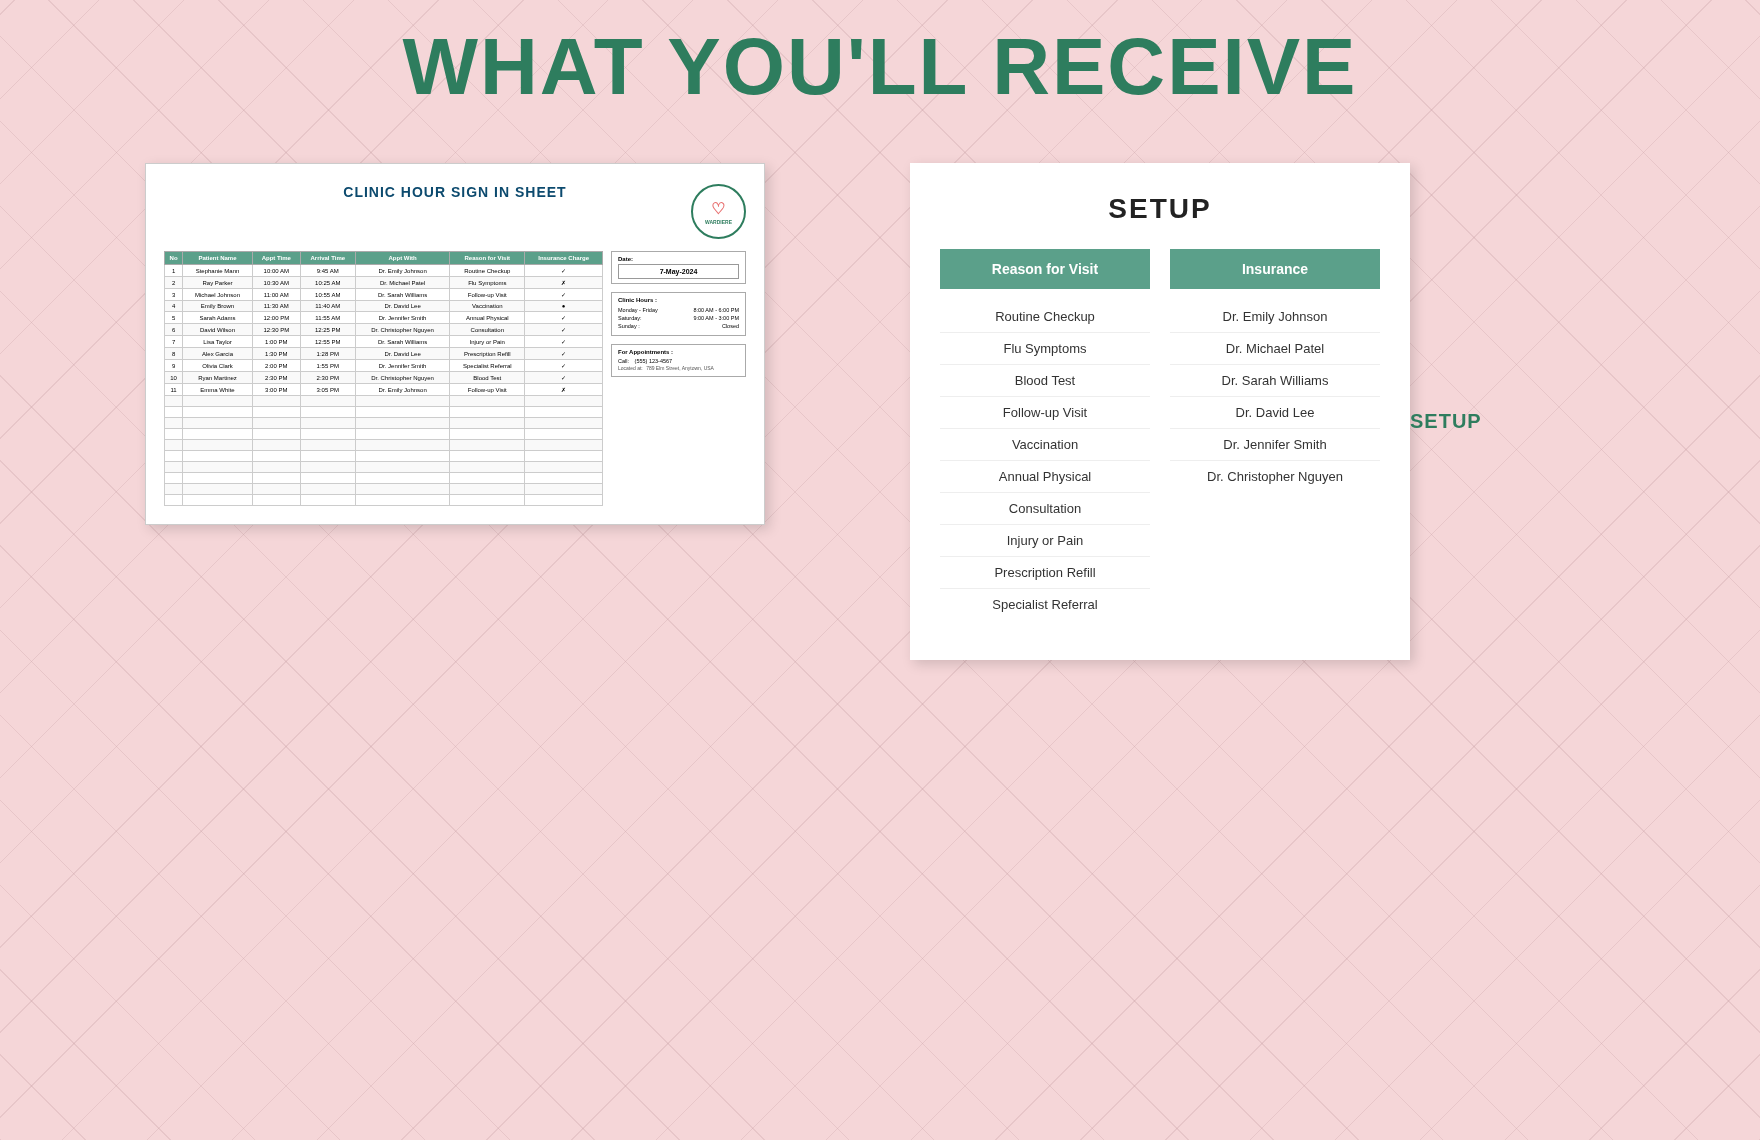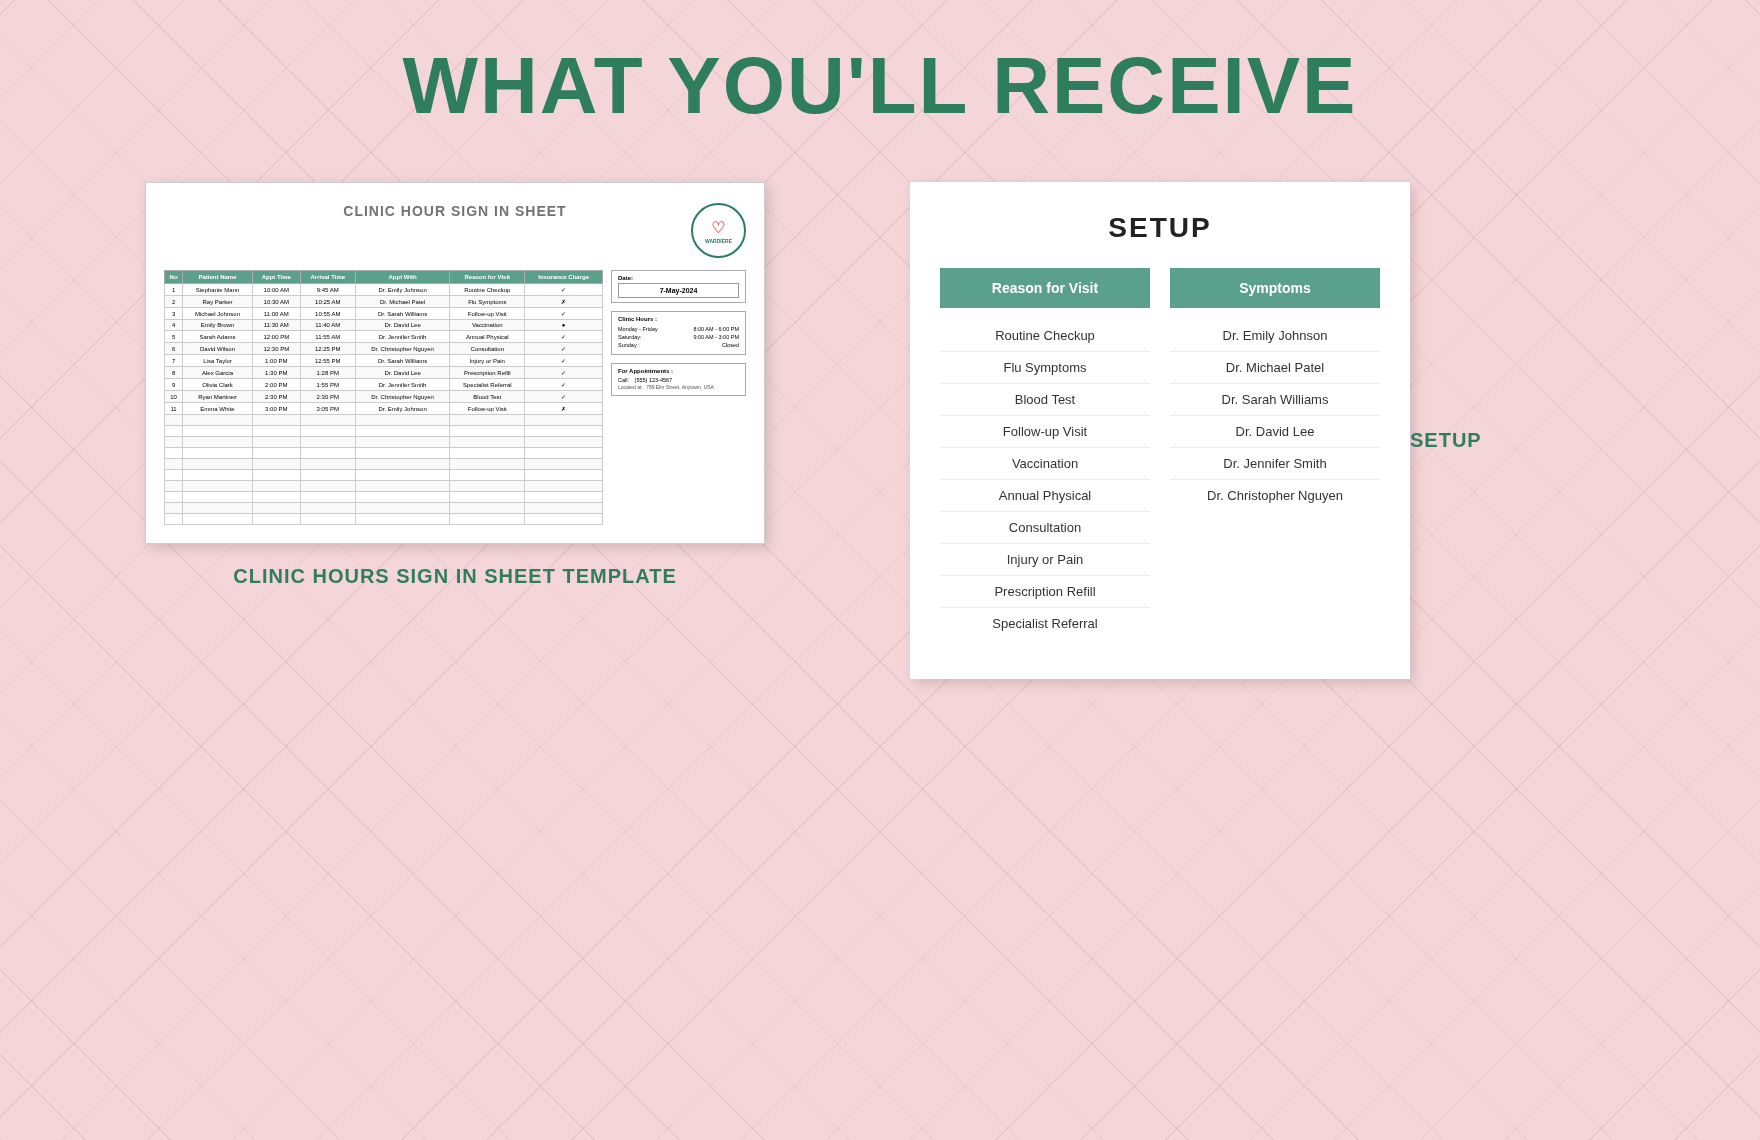--- a/index.html
+++ b/index.html
@@ -34,21 +34,21 @@
       pointer-events: none;
       z-index: 0;
     }
 
     .page-content {
       position: relative;
       z-index: 1;
       display: flex;
       flex-direction: column;
       align-items: center;
-      padding: 40px 60px 60px;
+      padding: 21px 60px 60px;
     }
 
     .main-title {
       font-size: 80px;
       font-weight: 900;
       color: #2e7d5e;
       text-align: center;
       margin-bottom: 50px;
       letter-spacing: 2px;
       text-transform: uppercase;
@@ -86,21 +86,21 @@
     }
 
     .sheet-title-area {
       flex: 1;
       text-align: center;
     }
 
     .sheet-title {
       font-size: 14px;
       font-weight: bold;
-      color: #737373;
+      color: #0c4a6e;
       letter-spacing: 1px;
       text-align: center;
     }
 
     .logo-circle {
       width: 55px;
       height: 55px;
       border-radius: 50%;
       border: 2px solid #2e7d5e;
       display: flex;
@@ -553,21 +553,20 @@
                   <span>Located at:</span>
                   <span style="margin-left:2px;">789 Elm Street, Anytown, USA</span>
                 </div>
               </div>
             </div>
           </div>
 
         </div>
       </div>
 
-      <div class="card-label">CLINIC HOURS SIGN IN SHEET TEMPLATE</div>
     </div>
 
     <div class="right-card">
       <div class="setup-container">
         <div class="setup-title">SETUP</div>
         <div class="setup-columns">
           <div class="setup-col">
             <div class="setup-col-header">Reason for Visit</div>
             <div id="reasons-list">
                 <div class="setup-item">Routine Checkup</div>
@@ -576,21 +575,21 @@
                 <div class="setup-item">Follow-up Visit</div>
                 <div class="setup-item">Vaccination</div>
                 <div class="setup-item">Annual Physical</div>
                 <div class="setup-item">Consultation</div>
                 <div class="setup-item">Injury or Pain</div>
                 <div class="setup-item">Prescription Refill</div>
                 <div class="setup-item">Specialist Referral</div>
               </div>
           </div>
           <div class="setup-col">
-            <div class="setup-col-header">Symptoms</div>
+            <div class="setup-col-header">Insurance</div>
             <div id="physicians-list">
                 <div class="setup-item">Dr. Emily Johnson</div>
                 <div class="setup-item">Dr. Michael Patel</div>
                 <div class="setup-item">Dr. Sarah Williams</div>
                 <div class="setup-item">Dr. David Lee</div>
                 <div class="setup-item">Dr. Jennifer Smith</div>
                 <div class="setup-item">Dr. Christopher Nguyen</div>
               </div>
           </div>
         </div>

